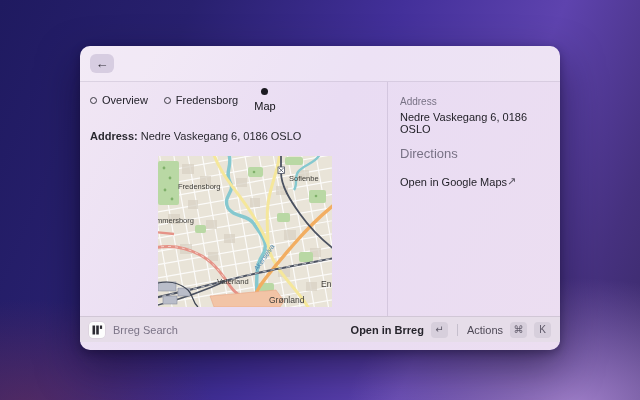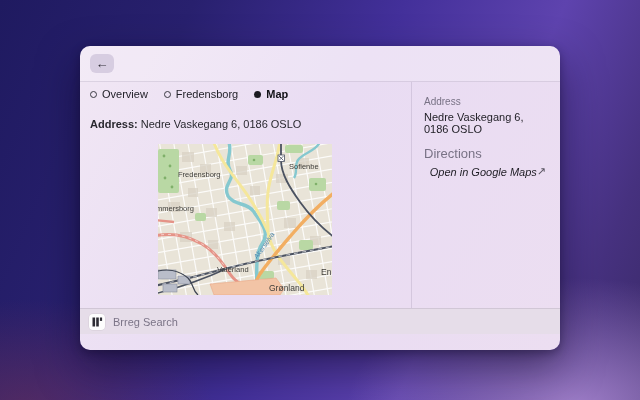--- a/index.html
+++ b/index.html
@@ -24,44 +24,44 @@
     border-bottom:1px solid rgba(60,40,80,.12);
     box-sizing:border-box;
   }
   .back-btn{
     width:24px;height:19px;border-radius:6px;background:#d7cde1;
     display:flex;align-items:center;justify-content:center;
     font-size:13px;color:#2f2d36;cursor:default;border:none;
   }
   
   .content{position:absolute;top:36px;bottom:27px;left:0;right:0;display:flex;}
-  .main-col{width:332px;box-sizing:border-box;padding:6px 0 16px 10px;
+  .main-col{width:308px;box-sizing:border-box;padding:6px 0 16px 10px;
     border-right:1px solid rgba(60,40,80,.12);}
   .side-col{flex:1;box-sizing:border-box;padding:6px 12px 0 12px;}
   
   .tabs{display:flex;align-items:center;gap:16px;}
   .tab{display:flex;align-items:center;gap:5px;font-size:11px;color:#23222a;}
   .tab .dot{width:7px;height:7px;border-radius:50%;box-sizing:border-box;border:1.3px solid #3b3a43;background:transparent;}
-  .tab.active{font-weight:bold;color:#121117;}
+  .tab.active{font-weight:normal;color:#121117;flex-direction:column;}
   .tab.active .dot{border:none;background:#1b1a21;}
   
   .page-title{margin:25px 0 0 0;font-size:17px;font-weight:bold;color:#1b1a20;line-height:20px;}
   .addr-line{margin-top:18px;font-size:11px;color:#29282f;}
   .addr-line b{font-weight:bold;}
   
   .map-wrap{margin:14px 0 0 68px;width:174px;height:151px;overflow:hidden;background:#e9e4d8;}
   
   .side-label{font-size:10px;color:#787285;margin-top:8px;}
   .side-value{font-size:11px;color:#1e1d24;margin-top:4px;}
   .side-label2{font-size:13px;color:#787285;margin-top:11px;}
-  .side-action{margin-top:4px;display:flex;align-items:center;justify-content:flex-end;font-size:11px;color:#1e1d24;padding-right:2px;font-style:italic;}
+  .side-action{margin-top:14px;display:flex;align-items:center;justify-content:flex-start;font-size:11px;color:#1e1d24;padding-right:2px;}
   .ext-arrow{color:#5c5764;font-size:11px;}
   
   .win-footer{
-    position:absolute;left:0;right:0;bottom:16px;height:26px;
+    position:absolute;left:0;right:0;bottom:8px;height:26px;
     background:#e6dde9;border-top:1px solid rgba(60,40,80,.12);
     display:flex;align-items:center;padding:0 9px;box-sizing:border-box;
   }
   .app-icon{width:16px;height:16px;border-radius:4px;background:#fdfdfd;display:flex;align-items:center;justify-content:center;margin-right:8px;box-shadow:0 0 0 .5px rgba(0,0,0,.08);}
   .app-name{font-size:11px;color:#7b7487;}
   .footer-right{margin-left:auto;display:flex;align-items:center;gap:7px;}
   .primary-label{font-size:11px;font-weight:bold;color:#26242c;}
   .kbd{min-width:17px;height:16px;padding:0 3px;border-radius:4px;background:#d7cfdc;
     display:flex;align-items:center;justify-content:center;font-size:10px;color:#5e5868;box-sizing:border-box;}
   .footer-divider{width:1px;height:12px;background:#c6bfcd;margin:0 2px;}
@@ -215,15 +215,23 @@
 
   <div class="win-footer">
     <div class="app-icon">
       <svg width="12" height="12" viewBox="0 0 12 12">
         <rect x="1.5" y="1.5" width="2.6" height="9" fill="#2c2b33"></rect>
         <rect x="5.2" y="1.5" width="2.6" height="9" fill="#2c2b33"></rect>
         <rect x="8.9" y="1.5" width="2.2" height="3.4" fill="#2c2b33"></rect>
       </svg>
     </div>
     <span class="app-name">Brreg Search</span>
+    <div class="footer-right">
+      <span class="primary-label">Open in Brreg</span>
+      <span class="kbd">↵</span>
+      <span class="footer-divider"></span>
+      <span class="actions-label">Actions</span>
+      <span class="kbd">⌘</span>
+      <span class="kbd">K</span>
+    </div>
   </div>
 
 </div>
 
 </body></html>

